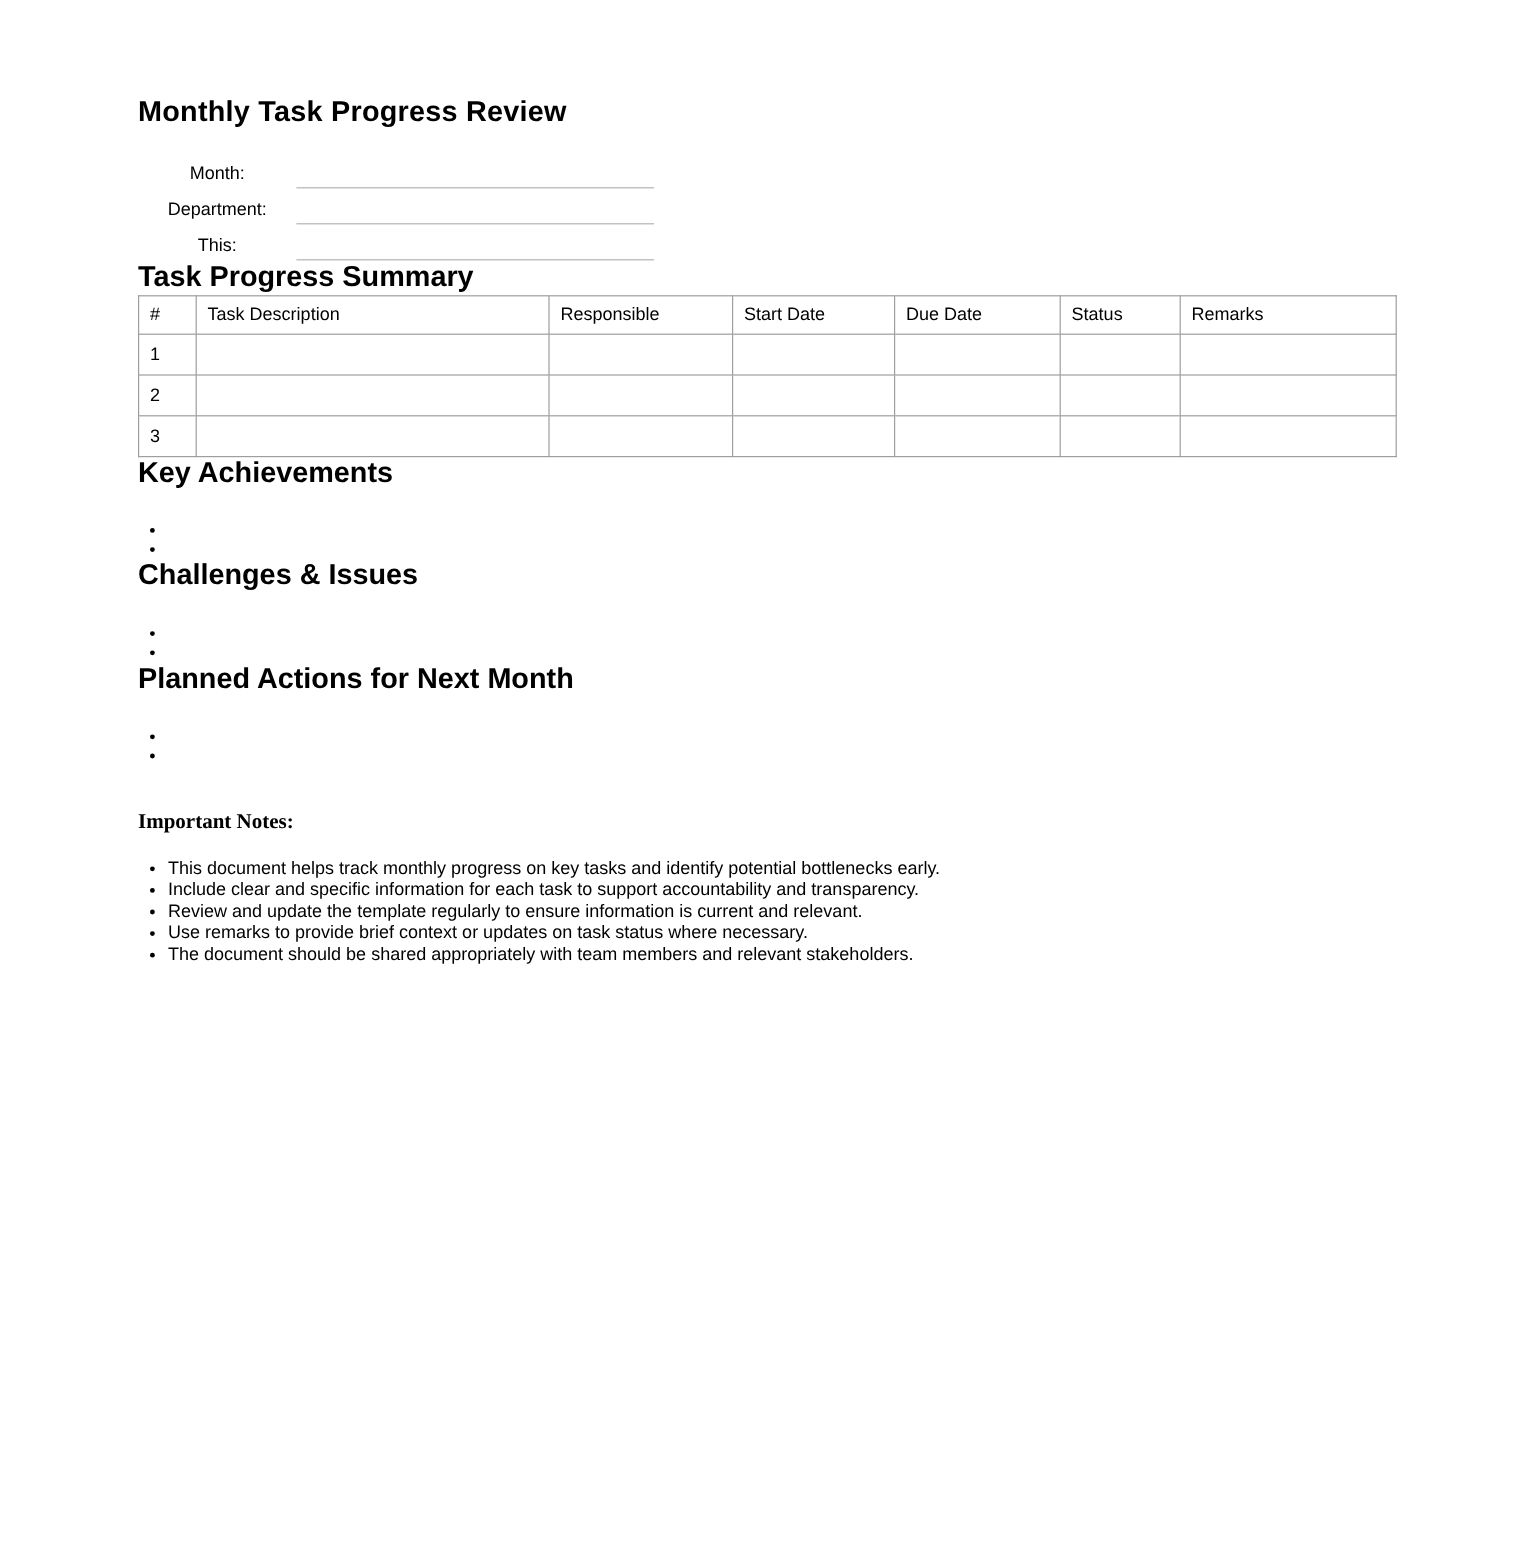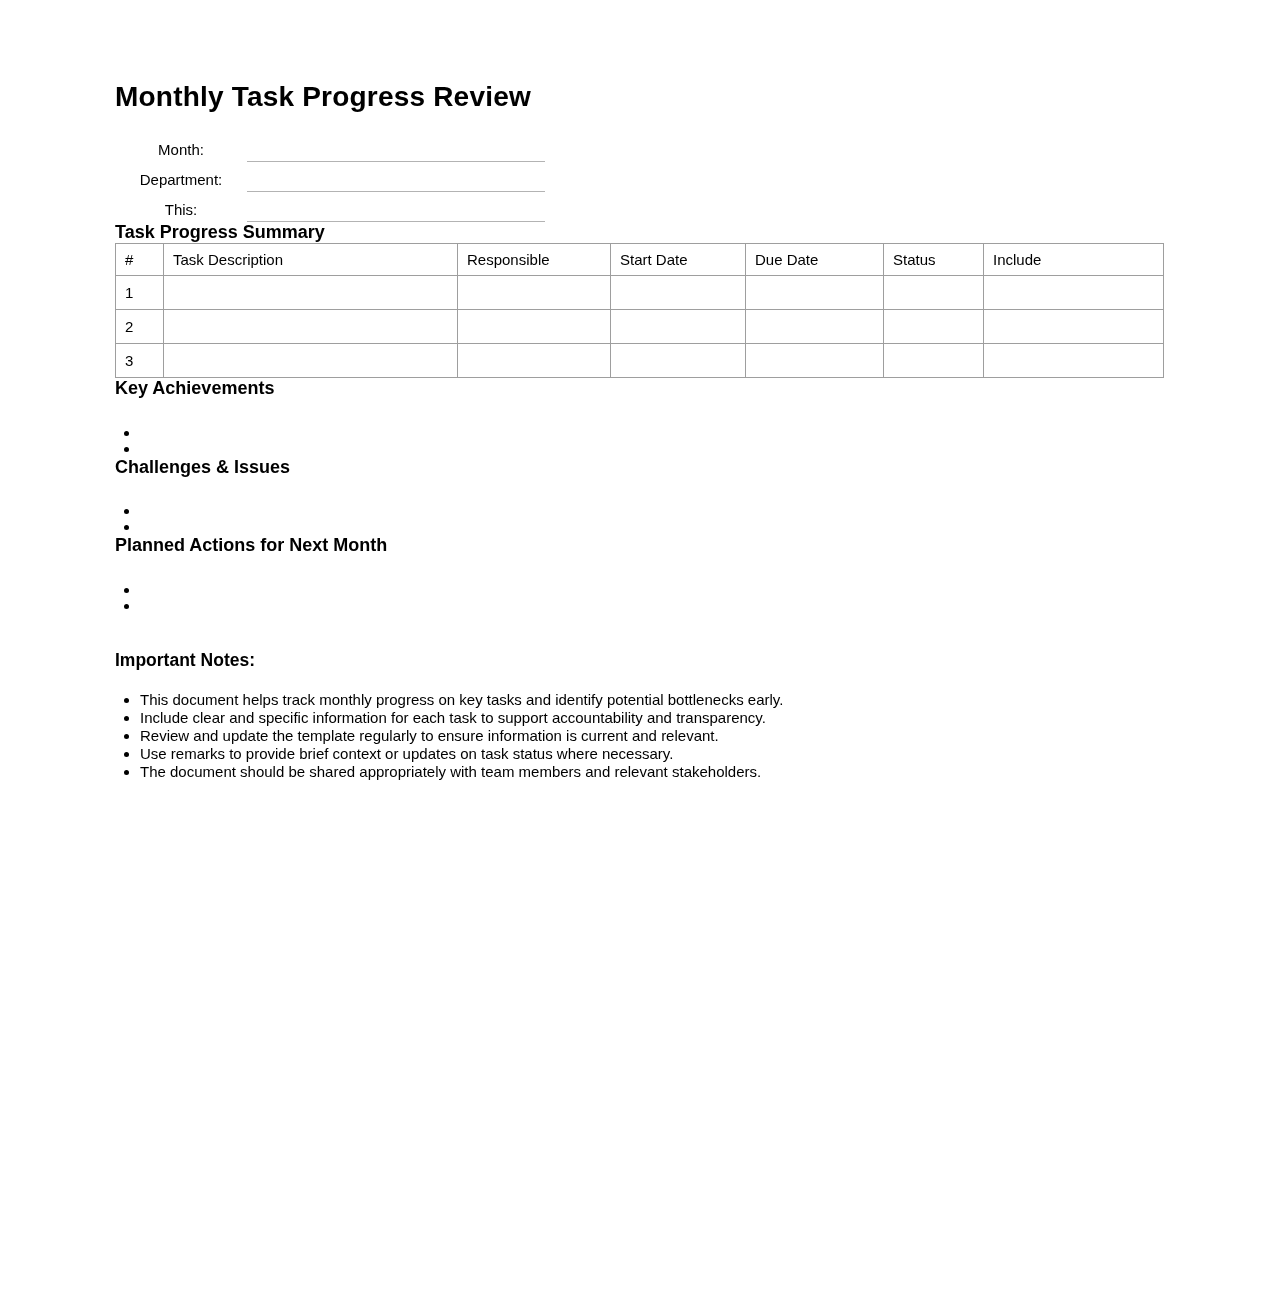--- a/index.html
+++ b/index.html
@@ -11,21 +11,21 @@
   }
   .page {
     width: 1278px;
     min-height: 1300px;
     margin: 0 auto;
     background: #ffffff;
   }
   .content { padding: 0 115px; }
 
   h1.doc-title {
-    font-size: 28px;
+    font-size: 24px;
     font-weight: bold;
     line-height: 1.2;
     margin: 80px 0 0 0;
     letter-spacing: 0.2px;
   }
 
   .form-block { margin-top: 18px; }
   .form-row {
     display: flex;
     align-items: flex-end;
@@ -33,21 +33,21 @@
     text-align: center;
   }
   .form-label { width: 132px; padding-bottom: 4px; }
   .form-line {
     width: 298px;
     height: 20px;
     border-bottom: 1px solid #b3b3b3;
   }
 
   h2.section-heading {
-    font-size: 18px;
+    font-size: 24px;
     font-weight: bold;
     line-height: 1.2;
     margin: 0;
   }
   .h2-summary   { margin: 33px 0 30px 0; }
   .h2-key       { margin: 35px 0 0 0; }
   .h2-challenge { margin: 37px 0 0 0; }
   .h2-planned   { margin: 37px 0 0 0; }
 
   table.summary-table {
@@ -76,20 +76,21 @@
     line-height: 16px;
     min-height: 16px;
   }
   ul.bullets li::after { content: "\200B"; }
 
   h3.notes-heading {
     font-size: 17.5px;
     font-weight: bold;
     line-height: 1.2;
     margin: 36px 0 0 0;
+    font-family: Liberation Serif, serif;
   }
   ul.notes-list {
     margin: 20px 0 0 0;
     padding-left: 25px;
   }
   ul.notes-list li { line-height: 18px; }
 </style>
 </head>
 <body>
 
@@ -126,21 +127,21 @@
         <col style="width:180px">
       </colgroup>
       <thead>
         <tr>
           <th>#</th>
           <th>Task Description</th>
           <th>Responsible</th>
           <th>Start Date</th>
           <th>Due Date</th>
           <th>Status</th>
-          <th>Include</th>
+          <th>Remarks</th>
         </tr>
       </thead>
       <tbody>
         <tr>
           <td>1</td>
           <td></td>
           <td></td>
           <td></td>
           <td></td>
           <td></td>

